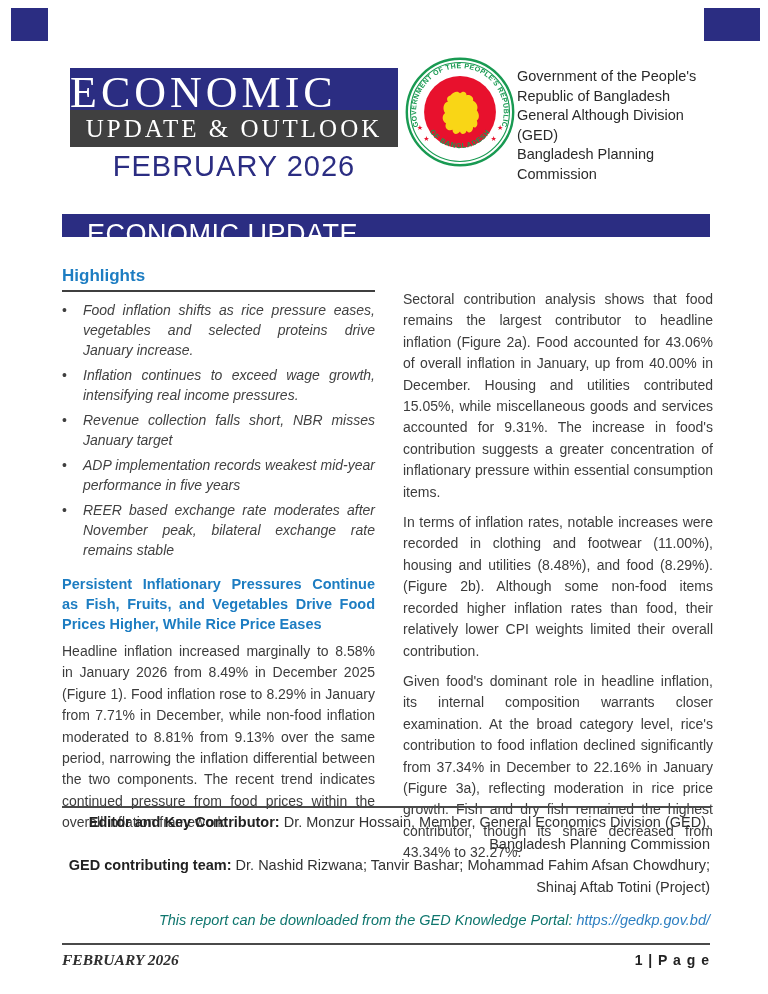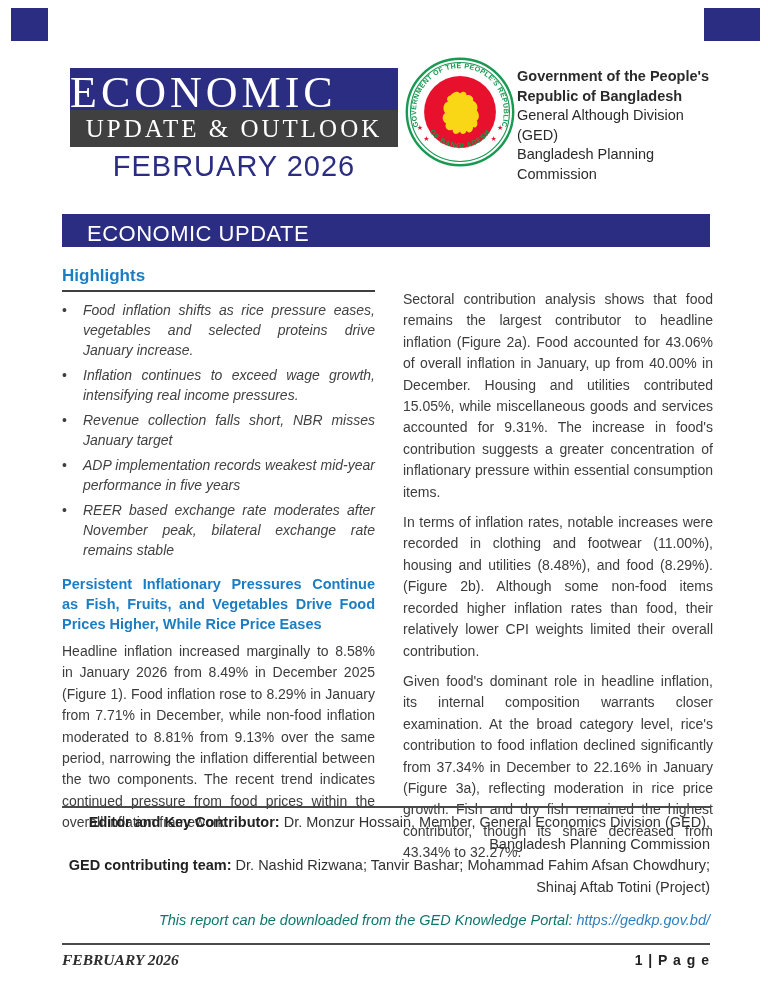--- a/index.html
+++ b/index.html
@@ -29,27 +29,27 @@
   }
   .mast-date {
     margin-top: 3px; text-align: center; color: #2b2d82;
     font-size: 29px; letter-spacing: 1px;
   }
   .seal { position: absolute; left: 404px; top: 56px; }
   .org-block {
     position: absolute; left: 517px; top: 67px; width: 200px;
     font-size: 14.5px; line-height: 19.5px; color: #2a2a2a;
   }
-  .org-line.bold { font-weight: bold; }
+  .org-line.bold { font-weight: normal; }
 
   
   .section-banner {
-    position: absolute; left: 62px; top: 214px; width: 648px; height: 33px;
+    position: absolute; left: 62px; top: 214px; width: 648px; height: 23px;
     background: #2b2d82; color: #ffffff; line-height: 40px;
-    padding-left: 25px; font-size: 22px; letter-spacing: 0.5px;
+    padding-left: 25px; font-size: 27px; letter-spacing: 0.5px;
   }
 
   
   .col-left  { position: absolute; left: 62px;  top: 266px; width: 313px; }
   .col-right { position: absolute; left: 403px; top: 289px; width: 310px; }
 
   .hl-heading { color: #1d7dc2; font-weight: bold; font-size: 17px; }
   .hl-rule { border: none; border-top: 2px solid #3f3f3f; margin-top: 4px; }
 
   .bullets { margin-top: 8px; }

